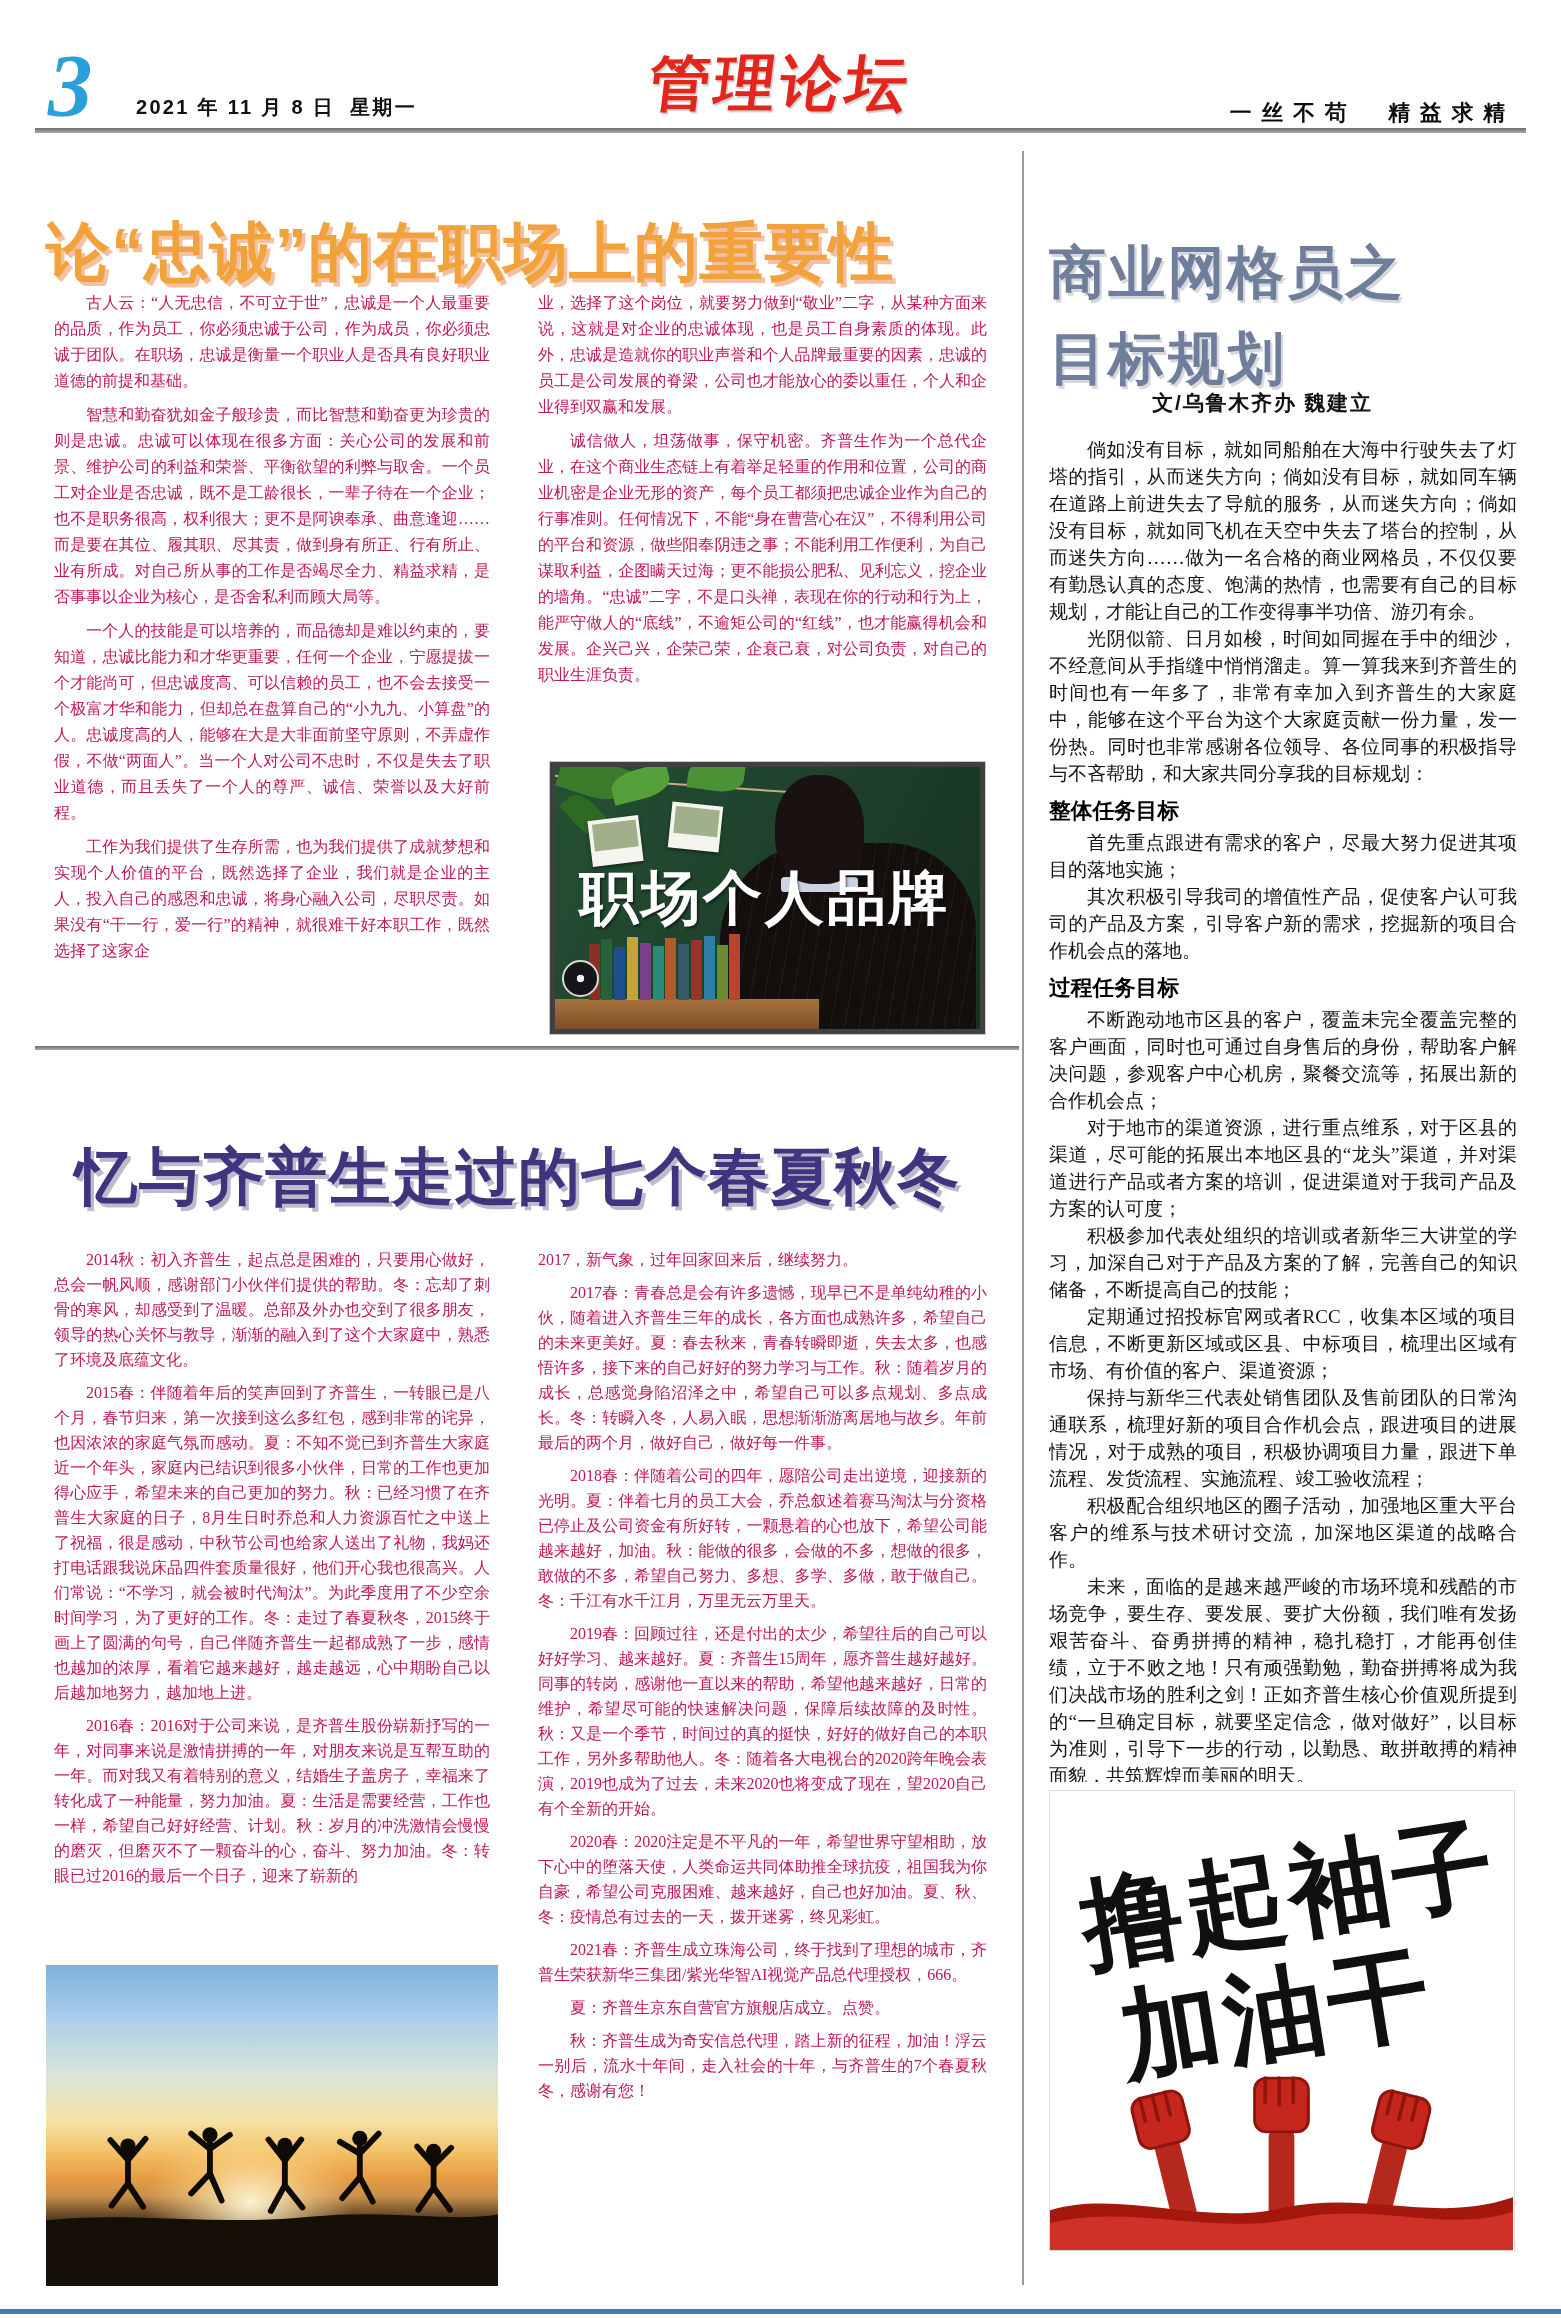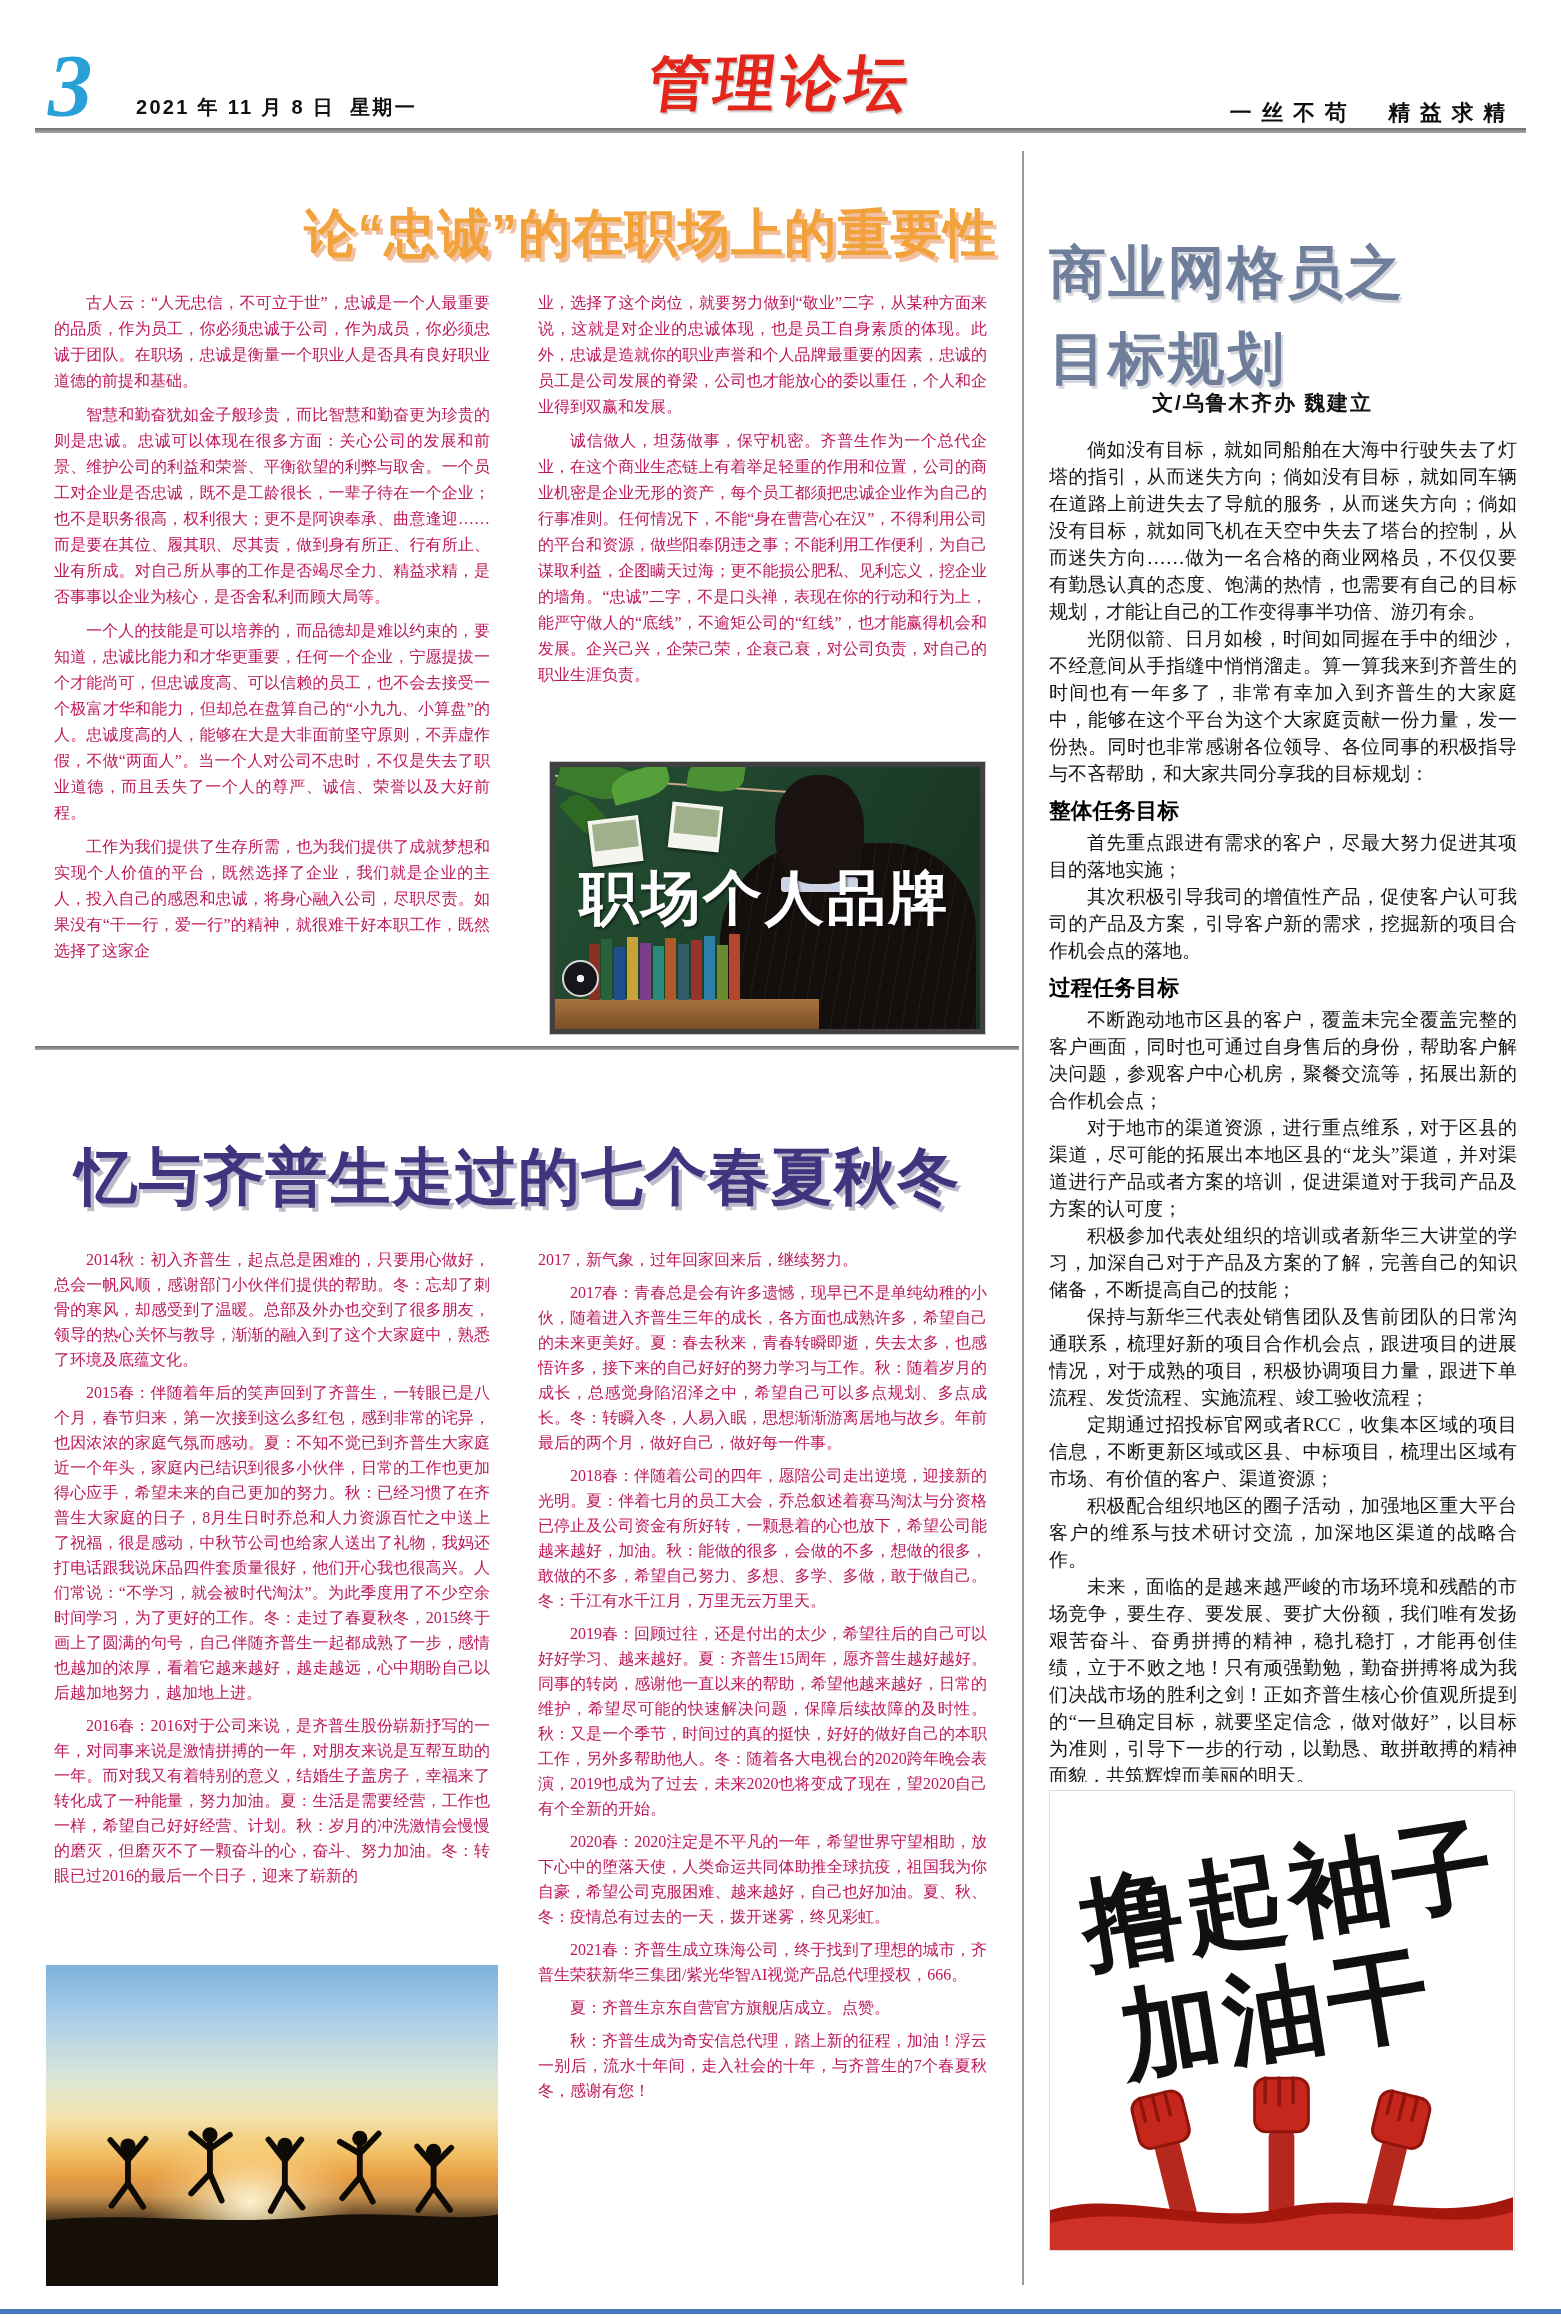--- a/index.html
+++ b/index.html
@@ -19,22 +19,22 @@
   .slogan{position:absolute;right:46px;top:98px;font-size:21.7px;font-weight:700;letter-spacing:10px;
           font-family:"Liberation Sans","DejaVu Sans",sans-serif;color:#0d0d0d;}
   .rule-top{position:absolute;left:35px;width:1491px;top:128px;height:5.3px;
             background:linear-gradient(#6f6f6f,#a9a9a9);}
   .v-divider{position:absolute;left:1022px;top:151px;width:1.8px;height:2134px;background:#9a9a9a;}
   .rule-mid{position:absolute;left:35px;top:1046px;width:984px;height:4.1px;
             background:linear-gradient(#6f6f6f,#ababab);}
   .bottom-bar{position:absolute;left:0;top:2309px;width:1561px;height:5.3px;background:#4579b9;}
 
   
-  .a1-title{position:absolute;left:31px;top:156px;width:966px;text-align:right;
-            font-size:52px;font-weight:900;letter-spacing:1.2px;color:#f2a23a;
+  .a1-title{position:absolute;left:46px;top:156px;width:966px;text-align:left;
+            font-size:64px;font-weight:900;letter-spacing:1.2px;color:#f2a23a;
             font-family:"Liberation Sans","DejaVu Sans",sans-serif;
             text-shadow:3.5px 4.1px 0 rgba(222,90,10,.38);}
   .a2-title{position:absolute;left:35px;top:1084px;width:966px;text-align:center;
             font-size:62px;font-weight:900;letter-spacing:1.2px;color:#40347f;
             font-family:"Liberation Sans","DejaVu Sans",sans-serif;
             text-shadow:3.5px 3.5px 0 rgba(36,26,84,.30);}
   .sb-title{position:absolute;left:1049px;width:468px;
             font-size:57px;font-weight:900;color:#6e7e9b;letter-spacing:2.3px;
             font-family:"Liberation Sans","DejaVu Sans",sans-serif;
             text-shadow:2.3px 2.9px 0 rgba(90,100,125,.25);}
@@ -242,22 +242,22 @@
     <div class="sb-body">
       <p class="ind">倘如没有目标，就如同船舶在大海中行驶失去了灯塔的指引，从而迷失方向；倘如没有目标，就如同车辆在道路上前进失去了导航的服务，从而迷失方向；倘如没有目标，就如同飞机在天空中失去了塔台的控制，从而迷失方向……做为一名合格的商业网格员，不仅仅要有勤恳认真的态度、饱满的热情，也需要有自己的目标规划，才能让自己的工作变得事半功倍、游刃有余。</p>
       <p class="ind">光阴似箭、日月如梭，时间如同握在手中的细沙，不经意间从手指缝中悄悄溜走。算一算我来到齐普生的时间也有一年多了，非常有幸加入到齐普生的大家庭中，能够在这个平台为这个大家庭贡献一份力量，发一份热。同时也非常感谢各位领导、各位同事的积极指导与不吝帮助，和大家共同分享我的目标规划：</p>
       <h3>整体任务目标</h3>
       <p class="ind">首先重点跟进有需求的客户，尽最大努力促进其项目的落地实施；</p>
       <p class="ind">其次积极引导我司的增值性产品，促使客户认可我司的产品及方案，引导客户新的需求，挖掘新的项目合作机会点的落地。</p>
       <h3>过程任务目标</h3>
       <p class="ind">不断跑动地市区县的客户，覆盖未完全覆盖完整的客户画面，同时也可通过自身售后的身份，帮助客户解决问题，参观客户中心机房，聚餐交流等，拓展出新的合作机会点；</p>
       <p class="ind">对于地市的渠道资源，进行重点维系，对于区县的渠道，尽可能的拓展出本地区县的“龙头”渠道，并对渠道进行产品或者方案的培训，促进渠道对于我司产品及方案的认可度；</p>
       <p class="ind">积极参加代表处组织的培训或者新华三大讲堂的学习，加深自己对于产品及方案的了解，完善自己的知识储备，不断提高自己的技能；</p>
+      <p class="ind">定期通过招投标官网或者RCC，收集本区域的项目信息，不断更新区域或区县、中标项目，梳理出区域有市场、有价值的客户、渠道资源；</p>
       <p class="ind">保持与新华三代表处销售团队及售前团队的日常沟通联系，梳理好新的项目合作机会点，跟进项目的进展情况，对于成熟的项目，积极协调项目力量，跟进下单流程、发货流程、实施流程、竣工验收流程；</p>
-      <p class="ind">定期通过招投标官网或者RCC，收集本区域的项目信息，不断更新区域或区县、中标项目，梳理出区域有市场、有价值的客户、渠道资源；</p>
       <p class="ind">积极配合组织地区的圈子活动，加强地区重大平台客户的维系与技术研讨交流，加深地区渠道的战略合作。</p>
       <p class="ind">未来，面临的是越来越严峻的市场环境和残酷的市场竞争，要生存、要发展、要扩大份额，我们唯有发扬艰苦奋斗、奋勇拼搏的精神，稳扎稳打，才能再创佳绩，立于不败之地！只有顽强勤勉，勤奋拼搏将成为我们决战市场的胜利之剑！正如齐普生核心价值观所提到的“一旦确定目标，就要坚定信念，做对做好”，以目标为准则，引导下一步的行动，以勤恳、敢拼敢搏的精神面貌，共筑辉煌而美丽的明天。</p>
     </div>
 
     <figure class="poster">
       <div class="po-line po-l1">撸起袖子</div>
       <div class="po-line po-l2">加油干</div>
       <svg width="463" height="193" viewBox="0 0 792 330">
         <g>
           <g transform="translate(200,150) rotate(-14)">

